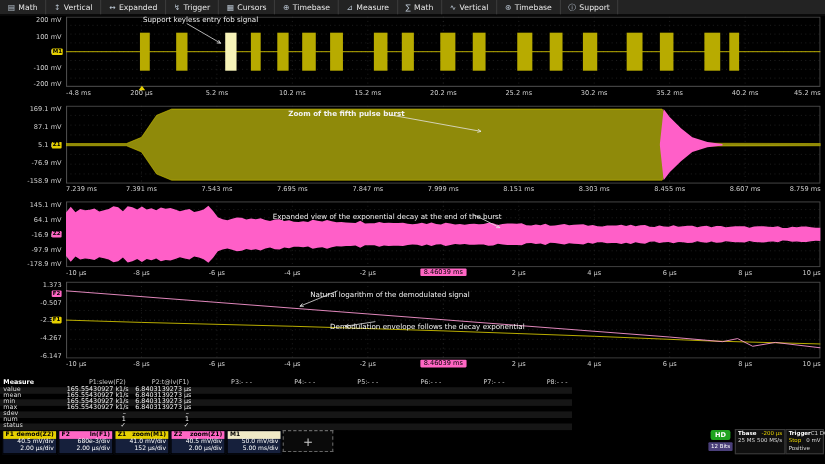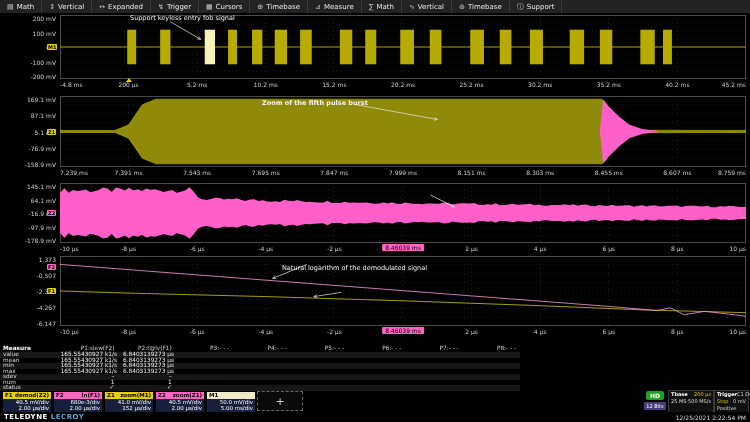--- a/index.html
+++ b/index.html
@@ -470,23 +470,18 @@
     </div>
     <div class="ib-row">
       <span class="ib-val">Stop</span>
       <span>0 mV</span>
     </div>
     <div class="ib-row">
       <span>Positive</span>
     </div>
   </div>
 
-  <div id="bottombar">
-    <span id="brand">
-      <span>TELEDYNE</span>
-      <span class="b2">LECROY</span>
-    </span>
-    <span id="clock">12/25/2021 2:22:54 PM</span>
-  </div>
 <div class="anno" style="left: 130px; top: 14px;">Support keyless entry fob signal</div>
     <div class="anno" style="left: 262px; top: 99px; font-weight: bold;">Zoom of the fifth pulse burst</div>
+    <div class="anno" style="left: 248px; top: 193px;">Expanded view of the exponential decay at the end of the burst</div>
     <div class="anno" style="left: 282px; top: 264px;">Natural logarithm of the demodulated signal</div>
+    <div class="anno" style="left: 300px; top: 293px;">Demodulation envelope follows the decay exponential</div>
   </div>
 
 </body></html>

